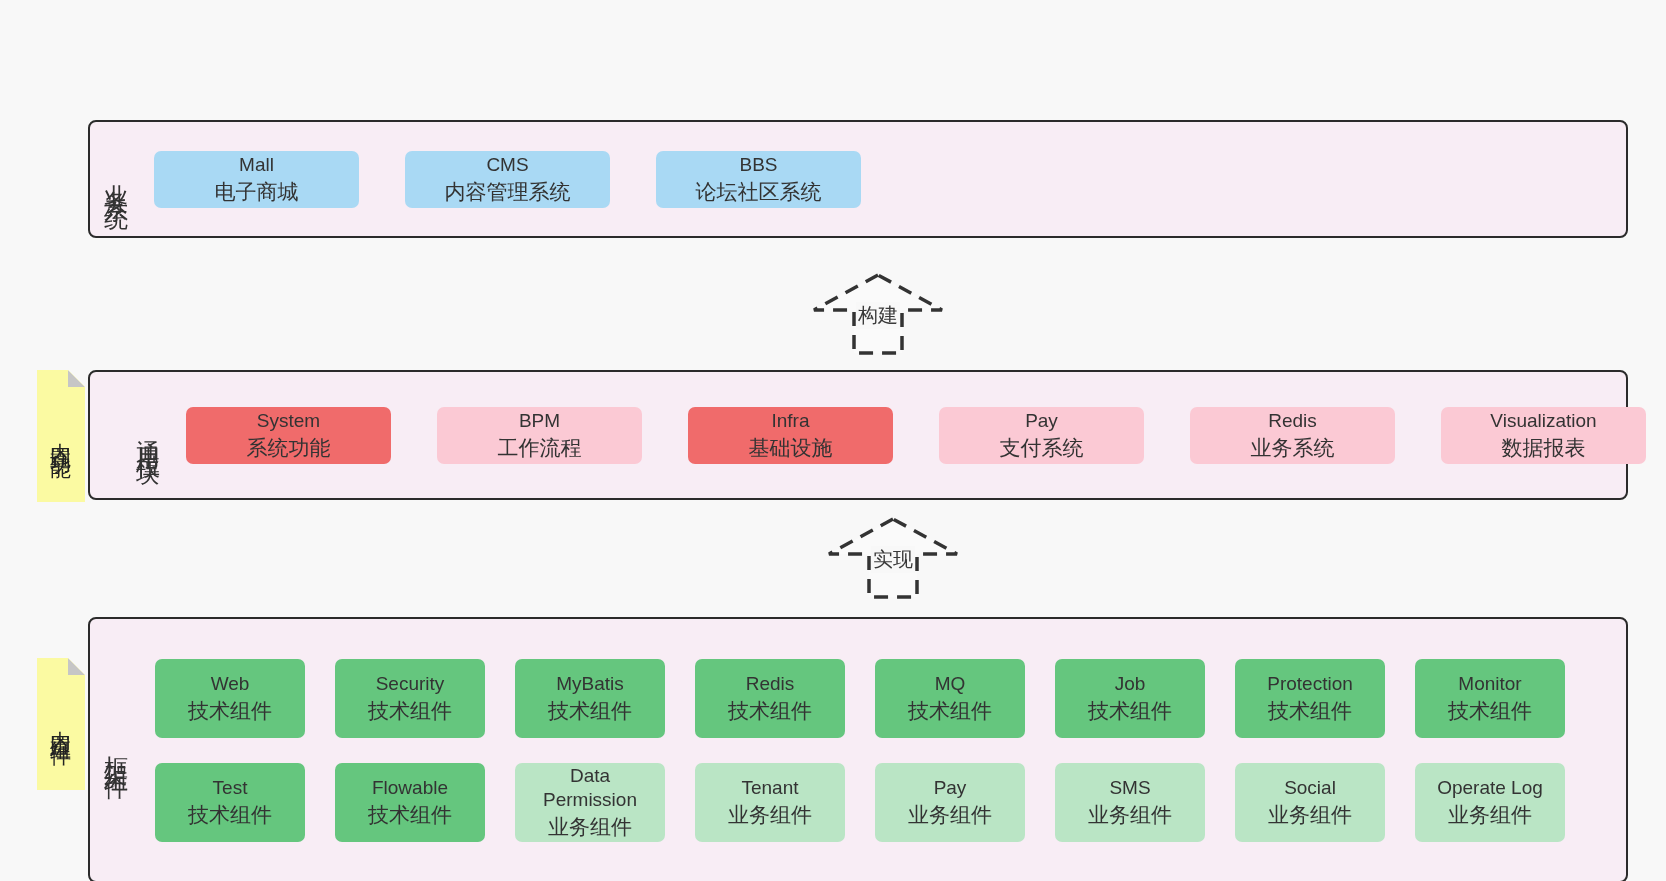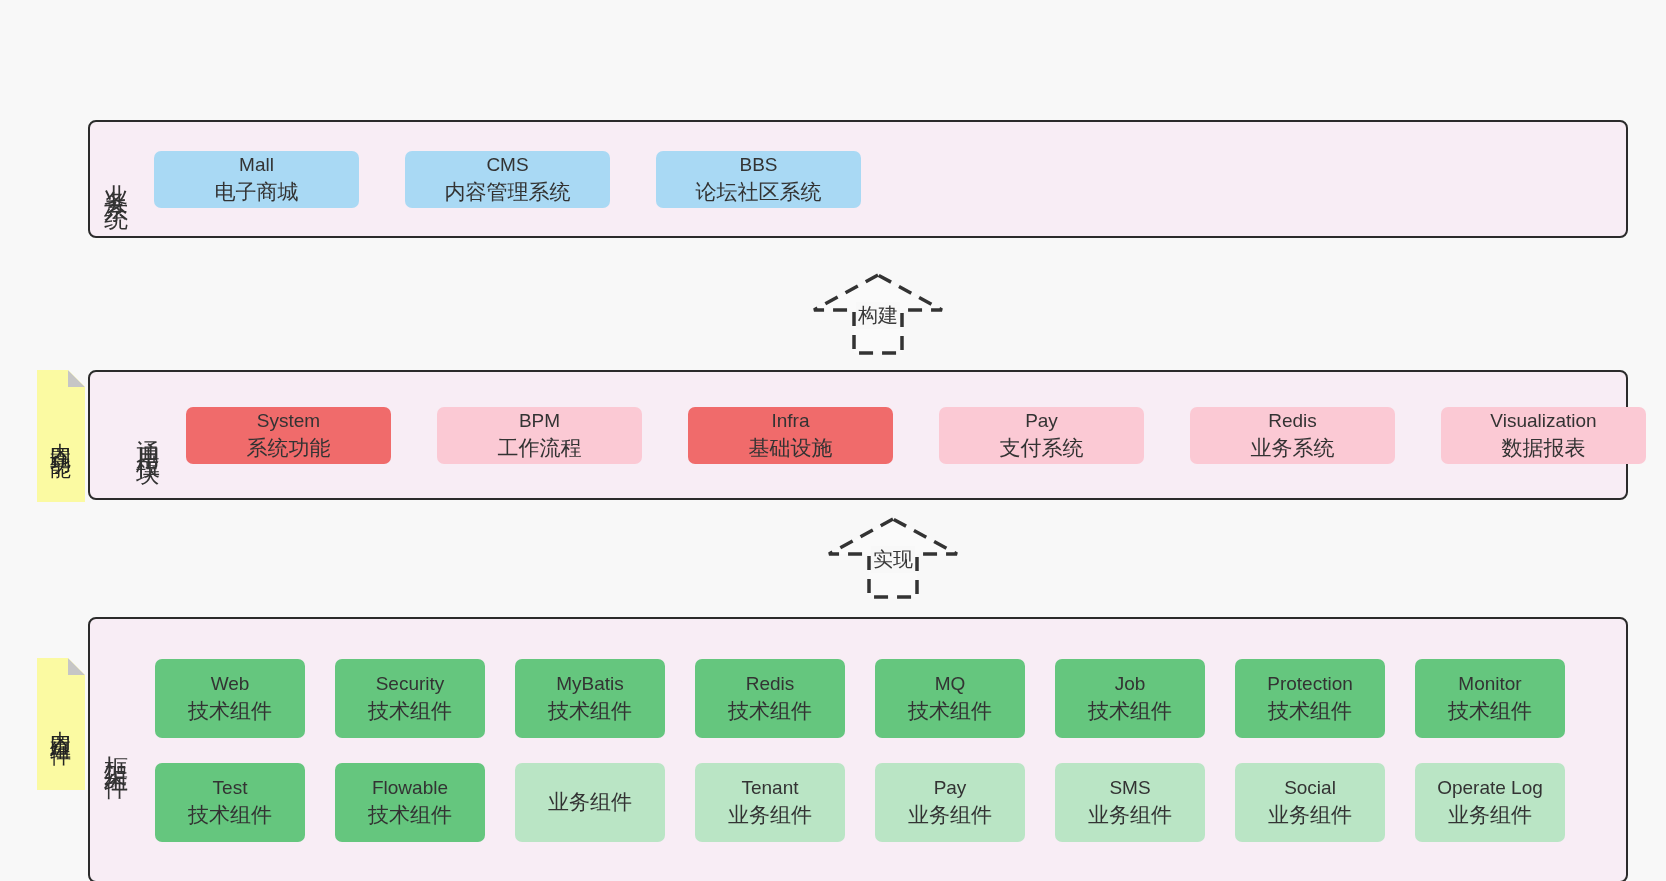--- a/index.html
+++ b/index.html
@@ -184,20 +184,21 @@
     </div>
     <div class="box box-sm green">
       <div class="box-name">Test</div>
       <div class="box-label">技术组件</div>
     </div>
     <div class="box box-sm green">
       <div class="box-name">Flowable</div>
       <div class="box-label">技术组件</div>
     </div>
     <div class="box box-sm light-green">
+      <div class="box-name">Data Permission</div>
       <div class="box-label">业务组件</div>
     </div>
     <div class="box box-sm light-green">
       <div class="box-name">Tenant</div>
       <div class="box-label">业务组件</div>
     </div>
     <div class="box box-sm light-green">
       <div class="box-name">Pay</div>
       <div class="box-label">业务组件</div>
     </div>

